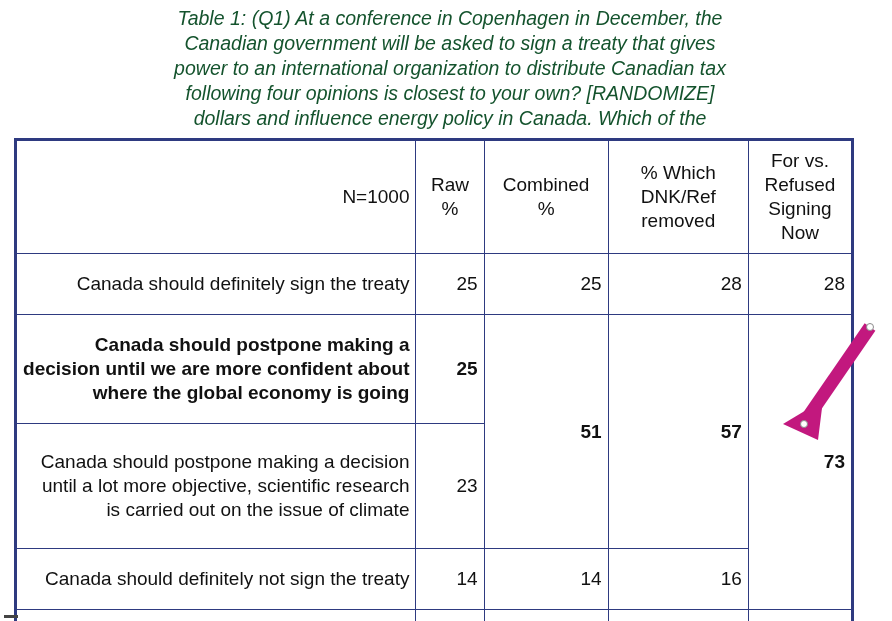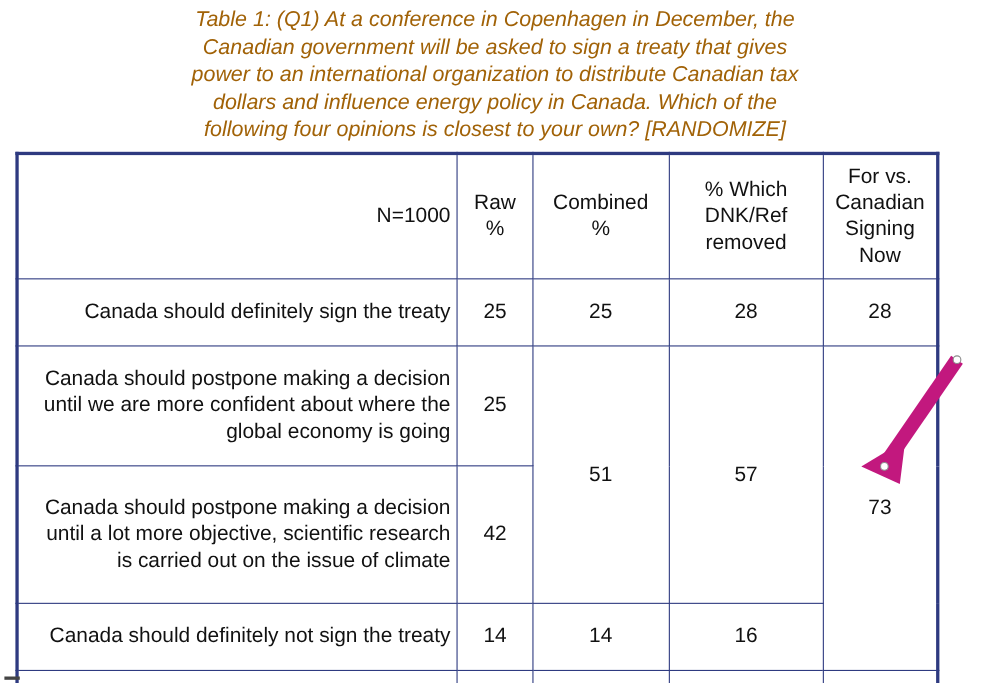--- a/index.html
+++ b/index.html
@@ -22,21 +22,21 @@
   }
   .caption {
     position: absolute;
     left: 60px;
     top: 6px;
     width: 780px;
     text-align: center;
     font-style: italic;
     font-size: 19.5px;
     line-height: 25px;
-    color: #a16207;
+    color: #14532d;
   }
   .caption .line {
     display: block;
     white-space: nowrap;
   }
   .table-wrap {
     position: absolute;
     left: 14px;
     top: 138px;
     width: 840px;
@@ -63,38 +63,38 @@
   .col-comb  { width: 124px; }
   .col-after { width: 140px; }
   .col-for   { width: 104px; }
 
   td.label {
     text-align: right;
     vertical-align: top;
     padding-top: 4px;
   }
   td.num {
-    text-align: center;
+    text-align: right;
     vertical-align: middle;
   }
   td.head {
     text-align: center;
     vertical-align: middle;
     font-size: 19px;
     line-height: 23px;
   }
   td.head-n {
     text-align: right;
     vertical-align: top;
     font-size: 19px;
     padding-top: 4px;
   }
   .hdr-row td { height: 108px; }
   .row-1 td { height: 56px; }
-  .row-2 td { height: 104px; }
+  .row-2 td { height: 104px; font-weight: bold; }
   .row-3 td { height: 120px; margin-left: 28px; }
   .row-4 td { height: 56px; margin-top: 24px; }
   .row-5 td { height: 36px; }
 
   .arrow-layer {
     position: absolute;
     left: 0;
     top: 0;
     width: 892px;
     height: 621px;
@@ -111,22 +111,22 @@
 </style>
 </head>
 <body>
 
 <div class="page">
 
   <div class="caption">
     <span class="line">Table 1:  (Q1) At a conference in Copenhagen in December, the</span>
     <span class="line">Canadian government will be asked to sign a treaty that gives</span>
     <span class="line">power to an international organization to distribute Canadian tax</span>
+    <span class="line">following four opinions is closest to your own? [RANDOMIZE]</span>
     <span class="line">dollars and influence energy policy in Canada.  Which of the</span>
-    <span class="line">following four opinions is closest to your own? [RANDOMIZE]</span>
   </div>
 
   <div class="table-wrap">
     <table class="survey">
       <colgroup>
         <col class="col-label">
         <col class="col-raw">
         <col class="col-comb">
         <col class="col-after">
         <col class="col-for">
@@ -142,21 +142,21 @@
             <div>Combined</div>
             <div>%</div>
           </td>
           <td class="head">
             <div>% Which</div>
             <div>DNK/Ref</div>
             <div>removed</div>
           </td>
           <td class="head">
             <div>For vs.</div>
-            <div>Canadian</div>
+            <div>Refused</div>
             <div>Signing</div>
             <div>Now</div>
           </td>
         </tr>
 
         <tr class="row-1">
           <td class="label">Canada should definitely sign the treaty</td>
           <td class="num">25</td>
           <td class="num">25</td>
           <td class="num">28</td>
@@ -166,21 +166,21 @@
         <tr class="row-2">
           <td class="label">Canada should postpone making a decision until we are more confident about where the global economy is going</td>
           <td class="num">25</td>
           <td class="num" rowspan="2">51</td>
           <td class="num" rowspan="2">57</td>
           <td class="num" rowspan="3">73</td>
         </tr>
 
         <tr class="row-3">
           <td class="label">Canada should postpone making a decision until a lot more objective, scientific research is carried out on the issue of climate</td>
-          <td class="num">42</td>
+          <td class="num">23</td>
         </tr>
 
         <tr class="row-4">
           <td class="label">Canada should definitely not sign the treaty</td>
           <td class="num">14</td>
           <td class="num">14</td>
           <td class="num">16</td>
         </tr>
 
         <tr class="row-5">

